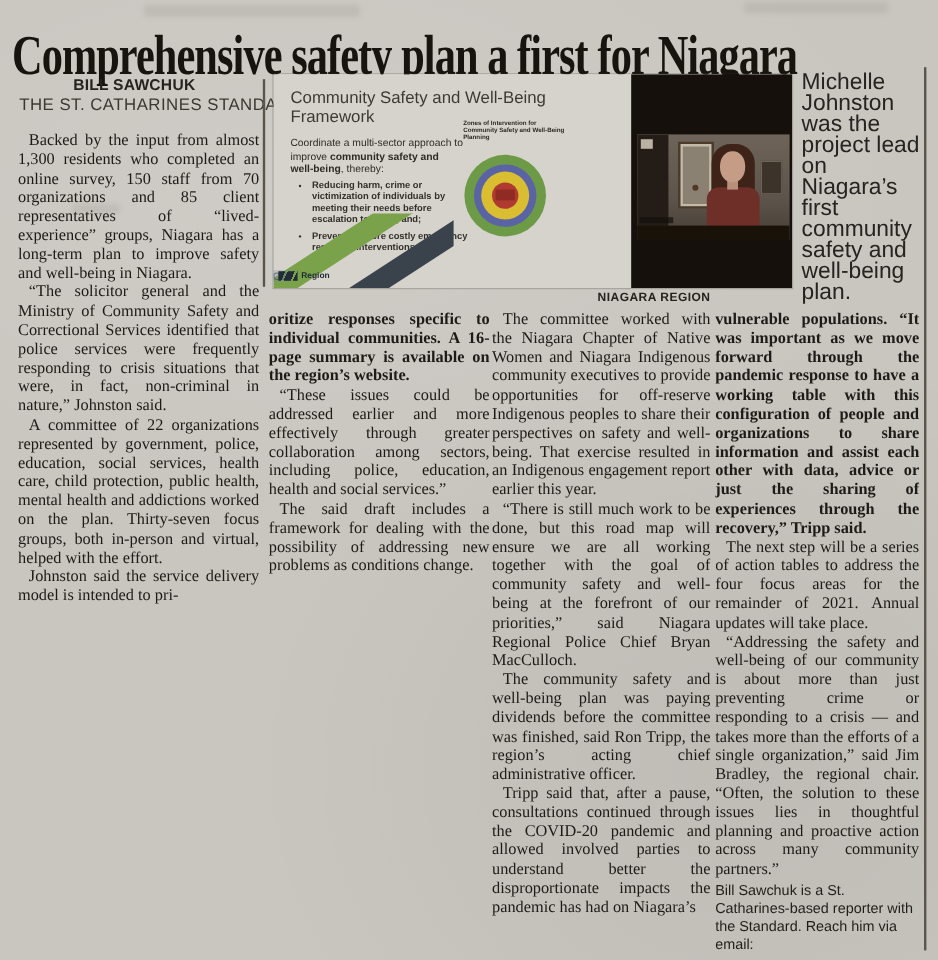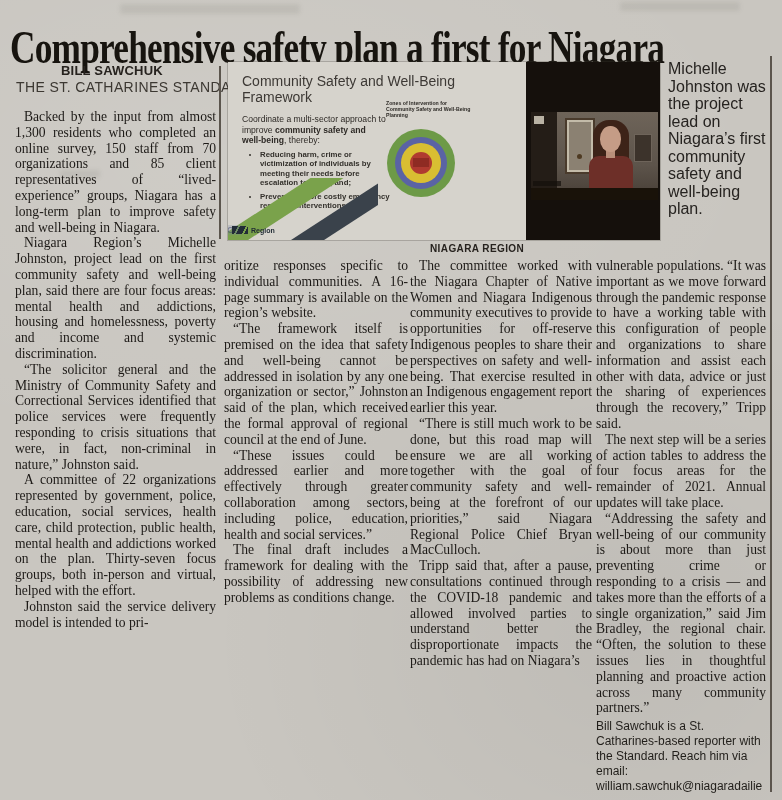--- a/index.html
+++ b/index.html
@@ -22,21 +22,21 @@
   .byline .pub{font-size:14px;color:#3c3832;letter-spacing:.4px;margin-top:1px;}
 
   
   .rule{background:#5b554d;width:1.5px;}
   .rule1{left:219px;top:66px;height:173px;}
   .rule2{left:770px;top:56px;height:736px;}
 
   
   .col{font-size:13.6px;line-height:15.8px;text-align:justify;overflow:hidden;}
   .col p{margin:0;text-indent:9px;}
-  .col p.noindent{text-indent:0;}
+  .col p.noindent{text-indent:0;font-weight:bold;}
   .col1{left:15px;top:109px;width:201px;height:698px;}
   .col2{left:224px;top:258px;width:184px;height:537px;}
   .col3{left:410px;top:258px;width:182px;height:537px;}
   .col4{left:596px;top:258px;width:170px;height:537px;}
   .tagline{font-family:"Liberation Sans",sans-serif;font-size:12px;line-height:15px;
     text-align:left;margin-top:3px;color:#211e1a;overflow-wrap:anywhere;}
 
   
   .photo{left:228px;top:62px;width:432px;height:178px;box-shadow:0 0 0 1px rgba(60,55,48,.25);}
   .slide{position:absolute;left:0;top:0;width:298px;height:178px;background:#d6d3cc;overflow:hidden;
@@ -81,22 +81,22 @@
   .frame2{position:absolute;right:6px;top:22px;width:16px;height:26px;background:#3c332b;border:1px solid #6e645a;}
   .person-hair{position:absolute;left:62px;top:8px;width:36px;height:78px;border-radius:16px 16px 4px 4px;background:#3d2318;}
   .person-face{position:absolute;left:69px;top:14px;width:21px;height:26px;border-radius:48%;background:#c59c86;}
   .person-neck{position:absolute;left:75px;top:38px;width:9px;height:8px;background:#b88f7a;}
   .person-body{position:absolute;left:58px;top:44px;width:44px;height:44px;border-radius:10px 10px 0 0;background:#6d2f28;}
   .desk{position:absolute;left:0;bottom:0;width:127px;height:12px;background:#191209;}
   .name-tag{position:absolute;left:2px;bottom:14px;width:28px;height:5px;background:rgba(20,16,12,.7);}
 
   
   .caption{left:668px;top:60px;width:103px;font-family:"Liberation Sans",sans-serif;
-    font-size:16px;line-height:17.5px;color:#262320;}
-  .credit{left:430px;top:243px;width:230px;text-align:left;font-family:"Liberation Sans",sans-serif;
+    font-size:19px;line-height:17.5px;color:#262320;}
+  .credit{left:430px;top:243px;width:230px;text-align:center;font-family:"Liberation Sans",sans-serif;
     font-size:10px;font-weight:700;letter-spacing:.4px;color:#26221e;}
 
   
   .ghost{position:absolute;background:rgba(80,75,68,.10);filter:blur(2px);border-radius:3px;}
 </style>
 </head>
 <body>
 
 <div class="ghost" style="left:120px;top:4px;width:180px;height:10px;"></div>
 <div class="ghost" style="left:620px;top:2px;width:120px;height:9px;"></div>
@@ -160,35 +160,34 @@
       <div class="name-tag"></div>
     </div>
   </div>
 </div>
 
 <div class="abs credit">NIAGARA REGION</div>
 <div class="abs caption">Michelle Johnston was the project lead on Niagara’s first community safety and well-being plan.</div>
 
 <div class="abs col col1">
     <p>Backed by the input from almost 1,300 residents who completed an online survey, 150 staff from 70 organizations and 85 client representatives of “lived-experience” groups, Niagara has a long-term plan to improve safety and well-being in Niagara.</p>
-    <p>Niagara Region’s Michelle Johnston, project lead on the first community safety and well-being plan, said there are four focus areas: mental health and addictions, housing and homelessness, poverty and income and systemic discrimination.</p>
     <p>“The solicitor general and the Ministry of Community Safety and Correctional Services identified that police services were frequently responding to crisis situations that were, in fact, non-criminal in nature,” Johnston said.</p>
     <p>A committee of 22 organizations represented by government, police, education, social services, health care, child protection, public health, mental health and addictions worked on the plan. Thirty-seven focus groups, both in-person and virtual, helped with the effort.</p>
     <p>Johnston said the service delivery model is intended to pri-</p>
   </div>
 <div class="abs col col2">
     <p class="noindent">oritize responses specific to individual communities. A 16-page summary is available on the region’s website.</p>
-    <p>“The framework itself is premised on the idea that safety and well-being cannot be addressed in isolation by any one organization or sector,” Johnston said of the plan, which received the formal approval of regional council at the end of June.</p>
     <p>“These issues could be addressed earlier and more effectively through greater collaboration among sectors, including police, education, health and social services.”</p>
-    <p>The final draft includes a framework for dealing with the possibility of addressing new problems as conditions change.</p>
+    <p>The said draft includes a framework for dealing with the possibility of addressing new problems as conditions change.</p>
   </div>
 <div class="abs col col3">
     <p>The committee worked with the Niagara Chapter of Native Women and Niagara Indigenous community executives to provide opportunities for off-reserve Indigenous peoples to share their perspectives on safety and well-being. That exercise resulted in an Indigenous engagement report earlier this year.</p>
     <p>“There is still much work to be done, but this road map will ensure we are all working together with the goal of community safety and well-being at the forefront of our priorities,” said Niagara Regional Police Chief Bryan MacCulloch.</p>
-    <p>Tripp said that, after a pause, consultations continued through the COVID-18 pandemic and allowed involved parties to understand better the disproportionate impacts the pandemic has had on Niagara’s</p>
+    <p>The community safety and well-being plan was paying dividends before the committee was finished, said Ron Tripp, the region’s acting chief administrative officer.</p>
+    <p>Tripp said that, after a pause, consultations continued through the COVID-20 pandemic and allowed involved parties to understand better the disproportionate impacts the pandemic has had on Niagara’s</p>
   </div>
 <div class="abs col col4">
   <div>
       <p class="noindent">vulnerable populations. “It was important as we move forward through the pandemic response to have a working table with this configuration of people and organizations to share information and assist each other with data, advice or just the sharing of experiences through the recovery,” Tripp said.</p>
       <p>The next step will be a series of action tables to address the four focus areas for the remainder of 2021. Annual updates will take place.</p>
       <p>“Addressing the safety and well-being of our community is about more than just preventing crime or responding to a crisis — and takes more than the efforts of a single organization,” said Jim Bradley, the regional chair. “Often, the solution to these issues lies in thoughtful planning and proactive action across many community partners.”</p>
     </div>
   <div class="tagline">Bill Sawchuk is a St. Catharines-based reporter with the Standard. Reach him via email: william.sawchuk@niagaradailies.com</div>
 </div>
 

